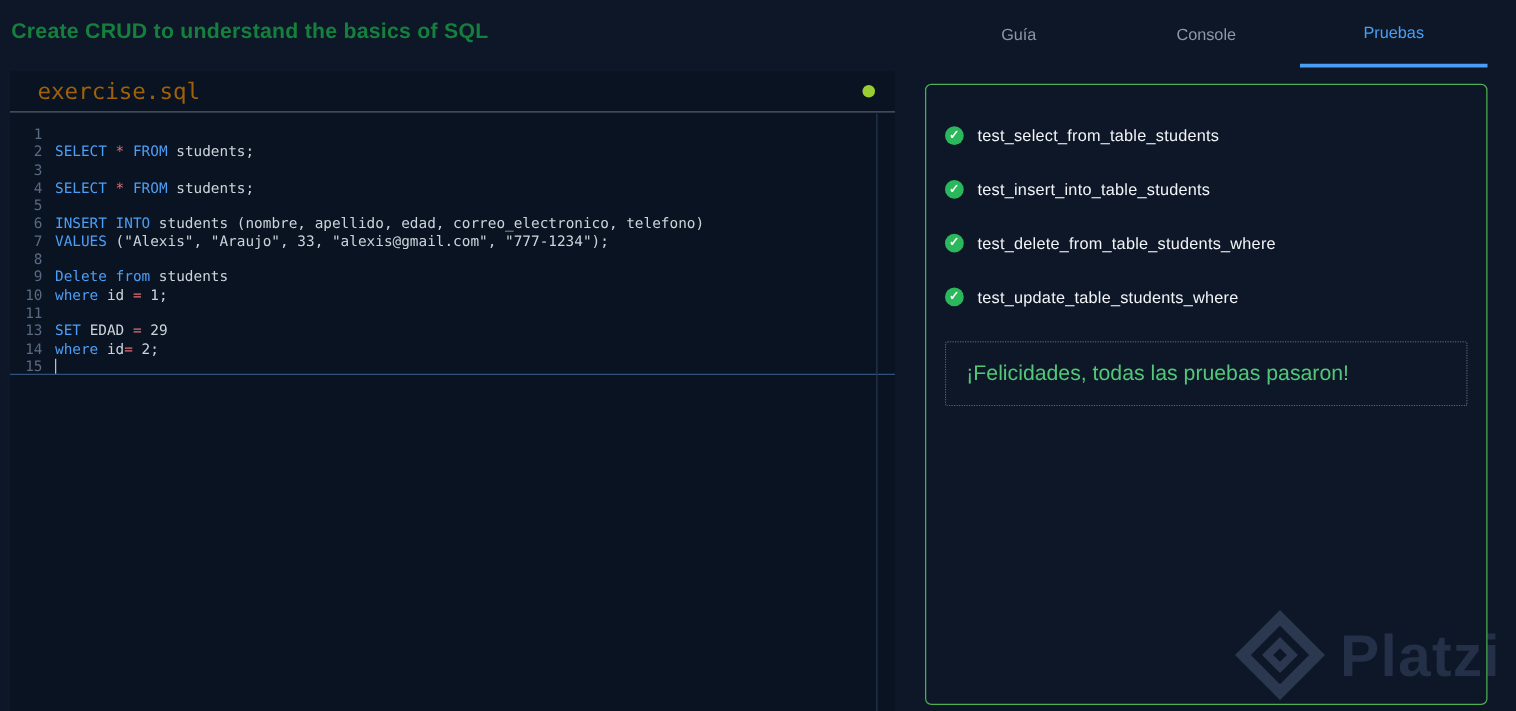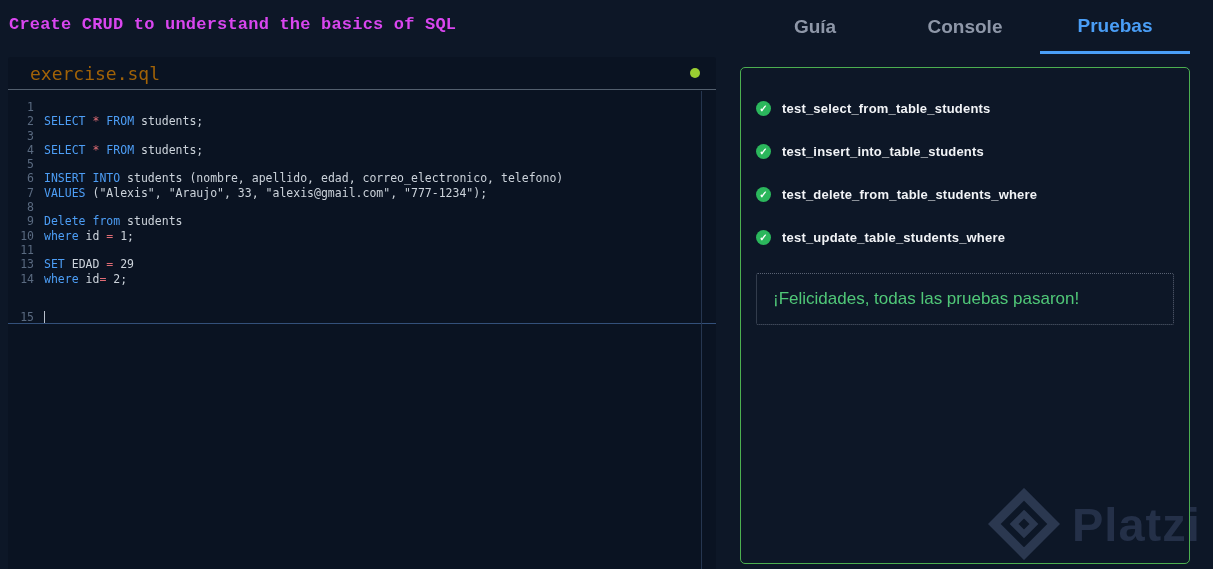--- a/index.html
+++ b/index.html
@@ -7,21 +7,21 @@
   body {
     position:relative;
     background:#0d1727;
     overflow:hidden;
     font-family:"Liberation Sans", sans-serif;
   }
 
   
   .page-title {
     position:absolute; left:9px; top:15px;
-    font-size:17px; font-weight:bold; color:#d946ef; letter-spacing:.2px;font-family:Liberation Mono, monospace;
+    font-size:17px; font-weight:bold; color:#15803d; letter-spacing:.2px;
   }
 
   
   .editor {
     position:absolute; left:8px; top:57px; width:708px; height:512px;
     background:#0a1322; border-radius:3px 3px 0 0;
   }
   .editor-header {
     height:33px; display:flex; align-items:center; justify-content:space-between;
     padding:0 16px 0 22px; border-bottom:1px solid #535f6e;
@@ -36,48 +36,48 @@
   }
   .code-line { display:flex; height:14.3px; white-space:pre; }
   .gutter { width:34px; flex:none; text-align:right; padding-right:8px; color:#5a6a80; }
   .code-text { padding-left:2px; color:#ccd3db; }
   .tok-plain   { color:#ccd3db;text-align:center; }
   .tok-comment { color:var(--comment-gray,#6d7682); }
   .tok-kw      { color:var(--keyword-blue,#4d9ef6); }
   .tok-kw2     { color:var(--keyword-magenta,#e94aa2); }
   .tok-op      { color:var(--operator-red,#e06c75); }
   .tok-emoji   { color:#f5a623; }
-  .code-line.active { border-bottom:1px solid #33507a; position:relative;margin-top:24px; }
+  .code-line.active { border-bottom:1px solid #33507a; position:relative; }
   .code-line.active::after {
     content:""; position:absolute; left:36px; top:1px; width:1px; height:12px; background:#b8c0cc;
   }
   .scroll-divider { position:absolute; top:34px; bottom:0; right:14px; width:1px; background:#263650; }
 
   
   .tabs { position:absolute; left:740px; top:0; width:450px; height:54px; display:flex; }
   .tab {
     flex:1; display:flex; align-items:center; justify-content:center;
-    font-size:19px; font-weight:bold; color:#8e97a8; cursor:pointer;
+    font-size:13px; font-weight:normal; color:#8e97a8; cursor:pointer;
   }
   .tab.active { color:var(--accent,#4a9ef6); border-bottom:3px solid var(--accent,#4a9ef6); }
 
   
   .tests-panel {
     position:absolute; left:740px; top:67px; width:450px; height:497px;
     border:1px solid var(--panel-border-green,#4caf50); border-radius:5px;
     padding:33px 15px 0 15px; z-index:2;
   }
   .test-item { display:flex; align-items:center; height:15px; margin-bottom:28px; }
   .check-circle {
     width:15px; height:15px; border-radius:50%; flex:none; margin-right:11px;
     background:var(--success-green,#2bb75c); color:#fff;
     display:flex; align-items:center; justify-content:center;
     font-size:10px; line-height:1; font-weight:bold;
   }
-  .test-name { font-size:13px; font-weight:bold; color:#f2f4f7; letter-spacing:.2px; }
+  .test-name { font-size:13px; font-weight:normal; color:#f2f4f7; letter-spacing:.2px; }
   .congrats {
     border:1px dotted #596273; border-radius:2px; padding:15px 16px;
     color:var(--congrats-green,#50c878); font-size:17px;
   }
 
   
   .watermark {
     position:absolute; left:988px; top:488px; z-index:1;
     display:flex; align-items:center; gap:12px;
   }

